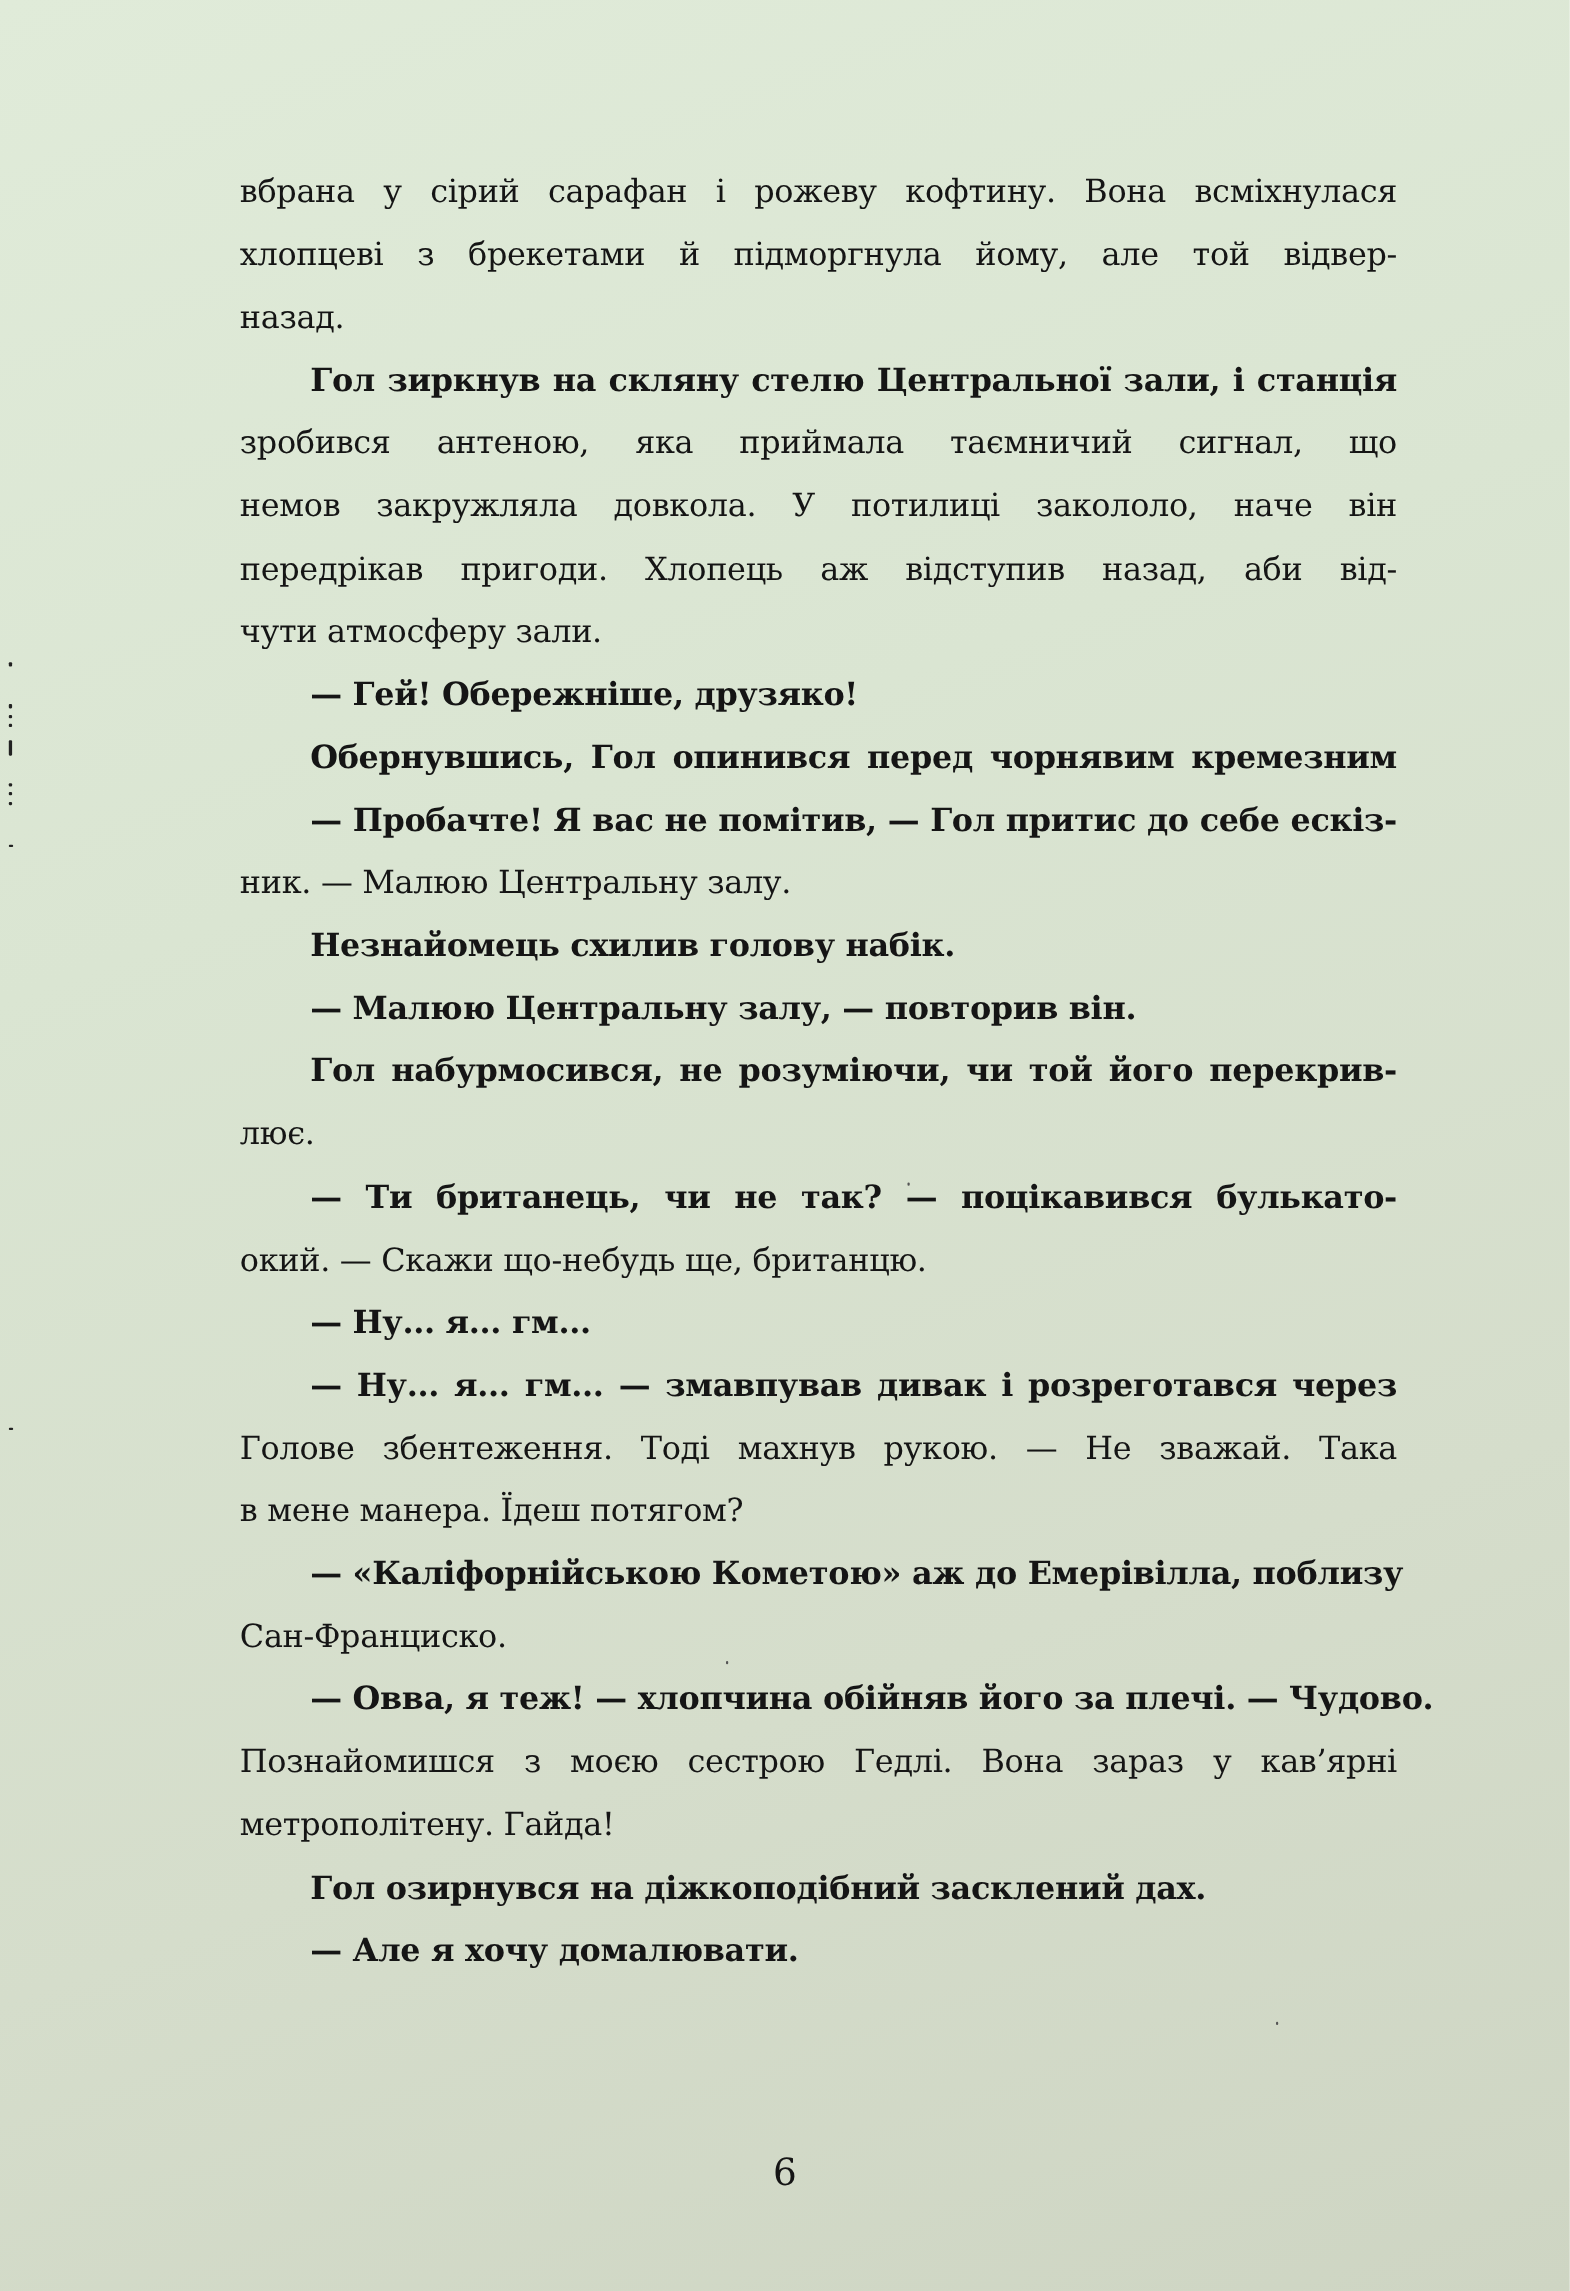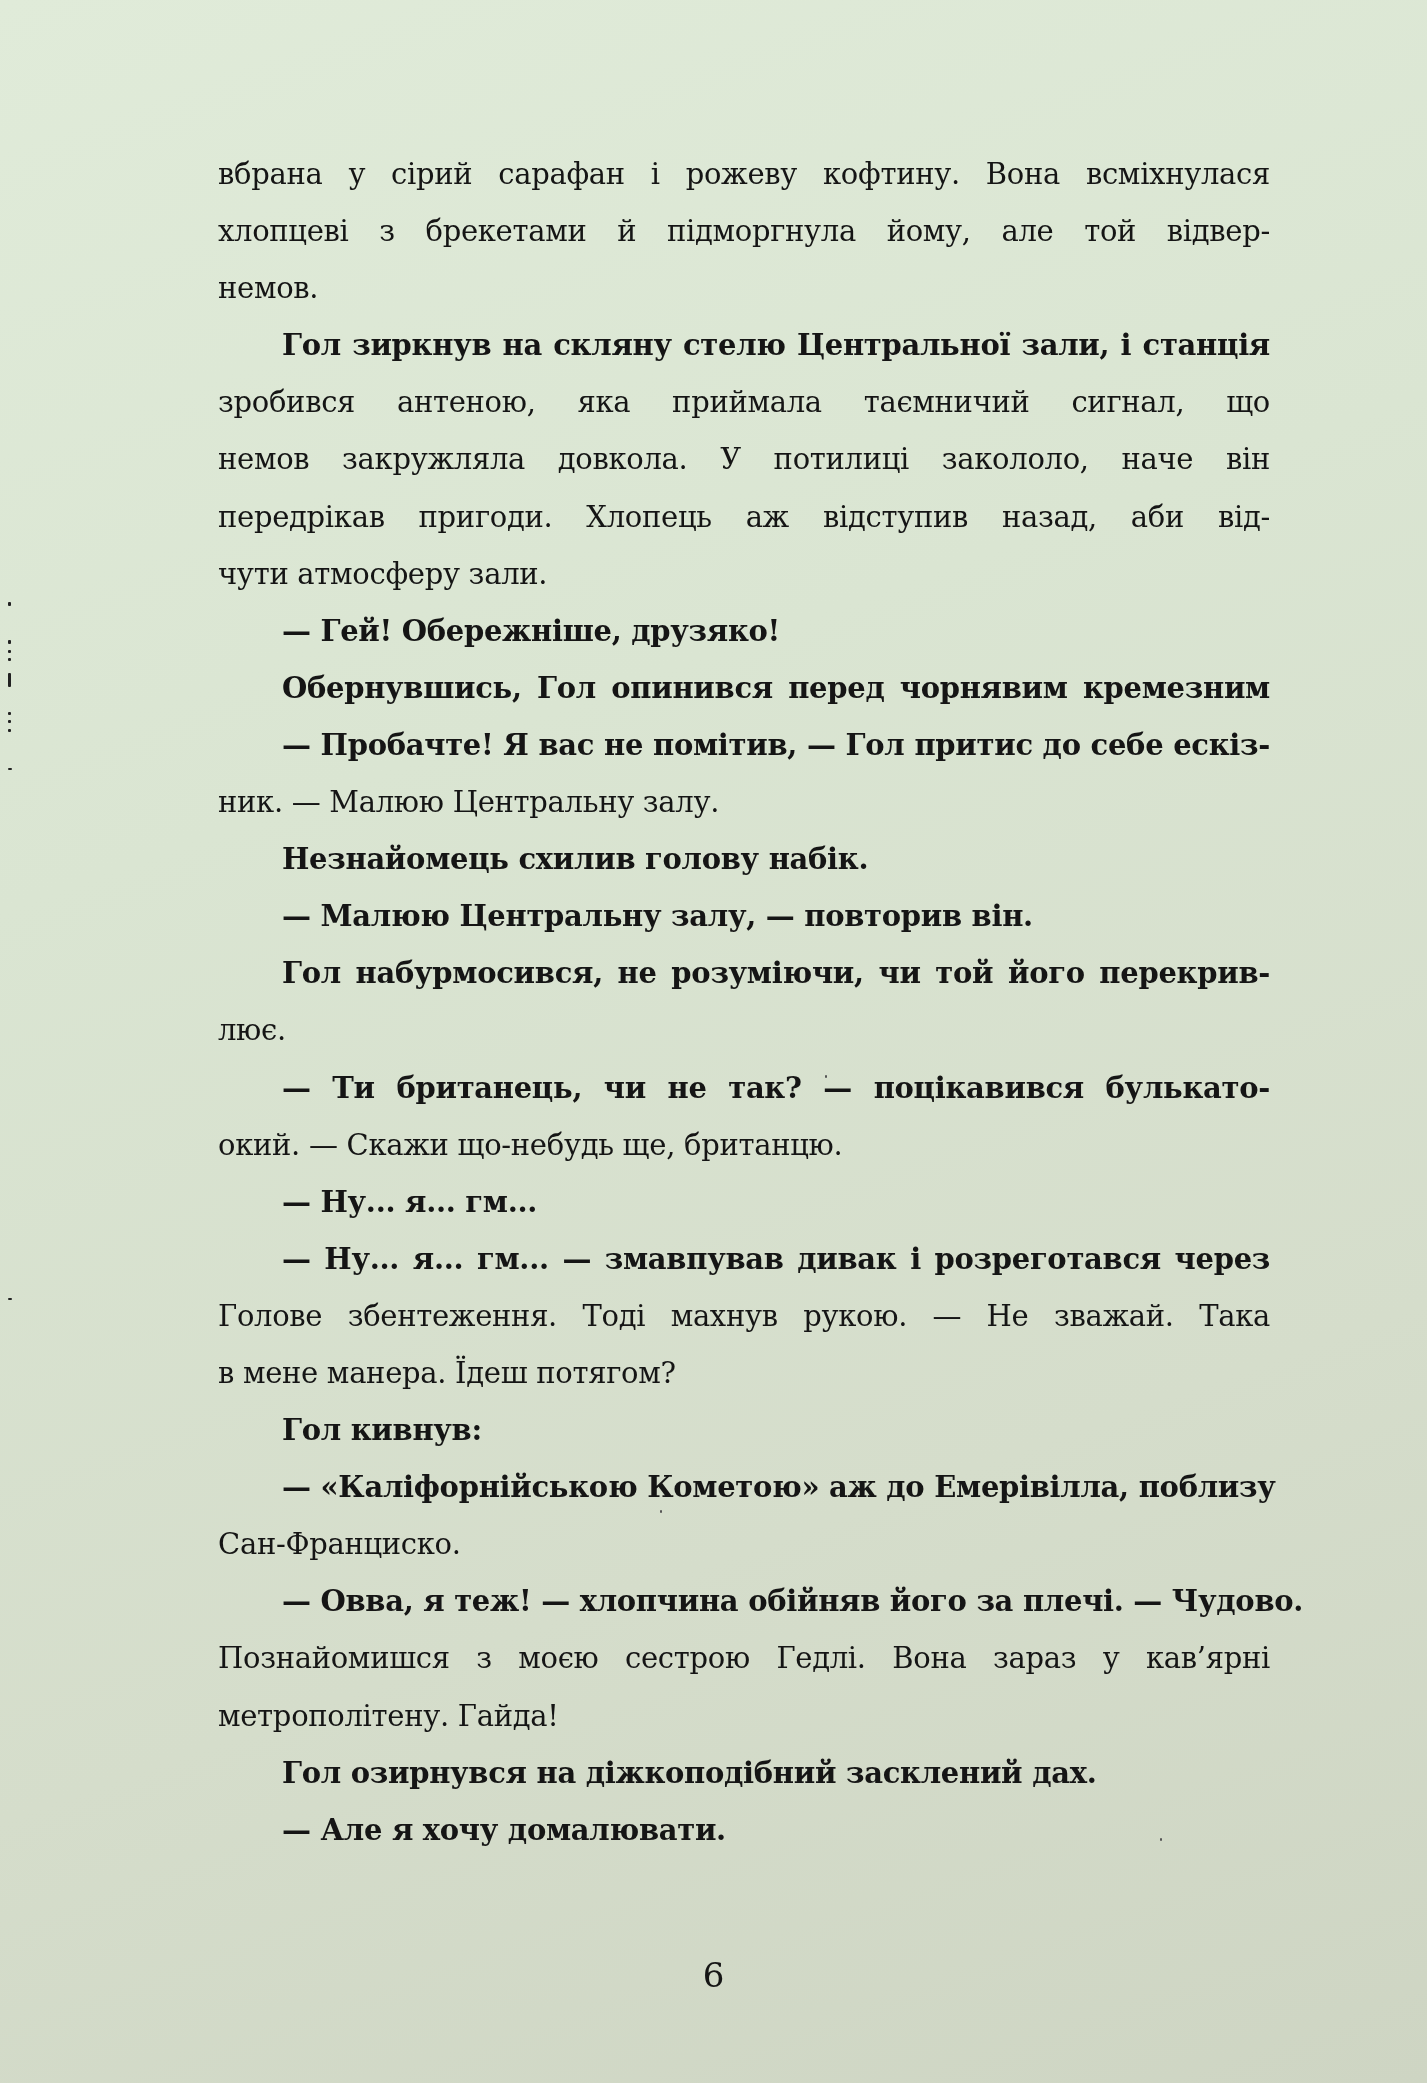--- a/index.html
+++ b/index.html
@@ -95,41 +95,40 @@
     <div class="mark" style="top:708px;width:4px;height:2px;"></div>
   </div>
 
   <div class="speck" style="left:825px;top:1075px;"></div>
   <div class="speck" style="left:660px;top:1510px;"></div>
   <div class="speck" style="left:1160px;top:1838px;"></div>
 
   <div class="text-block">
     <div class="line justify"><span>вбрана у сірий сарафан і рожеву кофтину. Вона всміхнулася</span></div>
     <div class="line justify"><span>хлопцеві з брекетами й підморгнула йому, але той відвер-</span></div>
-    <div class="line"><span>немов.</span></div>
+    <div class="line"><span>назад.</span></div>
     <div class="line justify indent"><span>Гол зиркнув на скляну стелю Центральної зали, і станція</span></div>
     <div class="line justify"><span>зробився антеною, яка приймала таємничий сигнал, що</span></div>
     <div class="line justify"><span>немов закружляла довкола. У потилиці закололо, наче він</span></div>
     <div class="line justify"><span>передрікав пригоди. Хлопець аж відступив назад, аби від-</span></div>
     <div class="line"><span>чути атмосферу зали.</span></div>
     <div class="line indent"><span>— Гей! Обережніше, друзяко!</span></div>
     <div class="line justify indent"><span>Обернувшись, Гол опинився перед чорнявим кремезним</span></div>
     <div class="line justify indent"><span>— Пробачте! Я вас не помітив, — Гол притис до себе ескіз-</span></div>
     <div class="line"><span>ник. — Малюю Центральну залу.</span></div>
     <div class="line indent"><span>Незнайомець схилив голову набік.</span></div>
     <div class="line indent"><span>— Малюю Центральну залу, — повторив він.</span></div>
     <div class="line justify indent"><span>Гол набурмосився, не розуміючи, чи той його перекрив-</span></div>
     <div class="line"><span>лює.</span></div>
     <div class="line justify indent"><span>— Ти британець, чи не так? — поцікавився булькато-</span></div>
     <div class="line"><span>окий. — Скажи що-небудь ще, британцю.</span></div>
     <div class="line indent"><span>— Ну... я... гм...</span></div>
     <div class="line justify indent"><span>— Ну... я... гм... — змавпував дивак і розреготався через</span></div>
     <div class="line justify"><span>Голове збентеження. Тоді махнув рукою. — Не зважай. Така</span></div>
     <div class="line"><span>в мене манера. Їдеш потягом?</span></div>
-    <div class="line indent"><span>Гол кивнув:</span></div>
     <div class="line justify indent"><span>— «Каліфорнійською Кометою» аж до Емерівілла, поблизу</span></div>
     <div class="line"><span>Сан-Франциско.</span></div>
     <div class="line justify indent"><span>— Овва, я теж! — хлопчина обійняв його за плечі. — Чудово.</span></div>
     <div class="line justify"><span>Познайомишся з моєю сестрою Гедлі. Вона зараз у кав’ярні</span></div>
     <div class="line"><span>метрополітену. Гайда!</span></div>
     <div class="line indent"><span>Гол озирнувся на діжкоподібний засклений дах.</span></div>
     <div class="line indent"><span>— Але я хочу домалювати.</span></div>
   </div>
 
   <div class="page-number">6</div>

